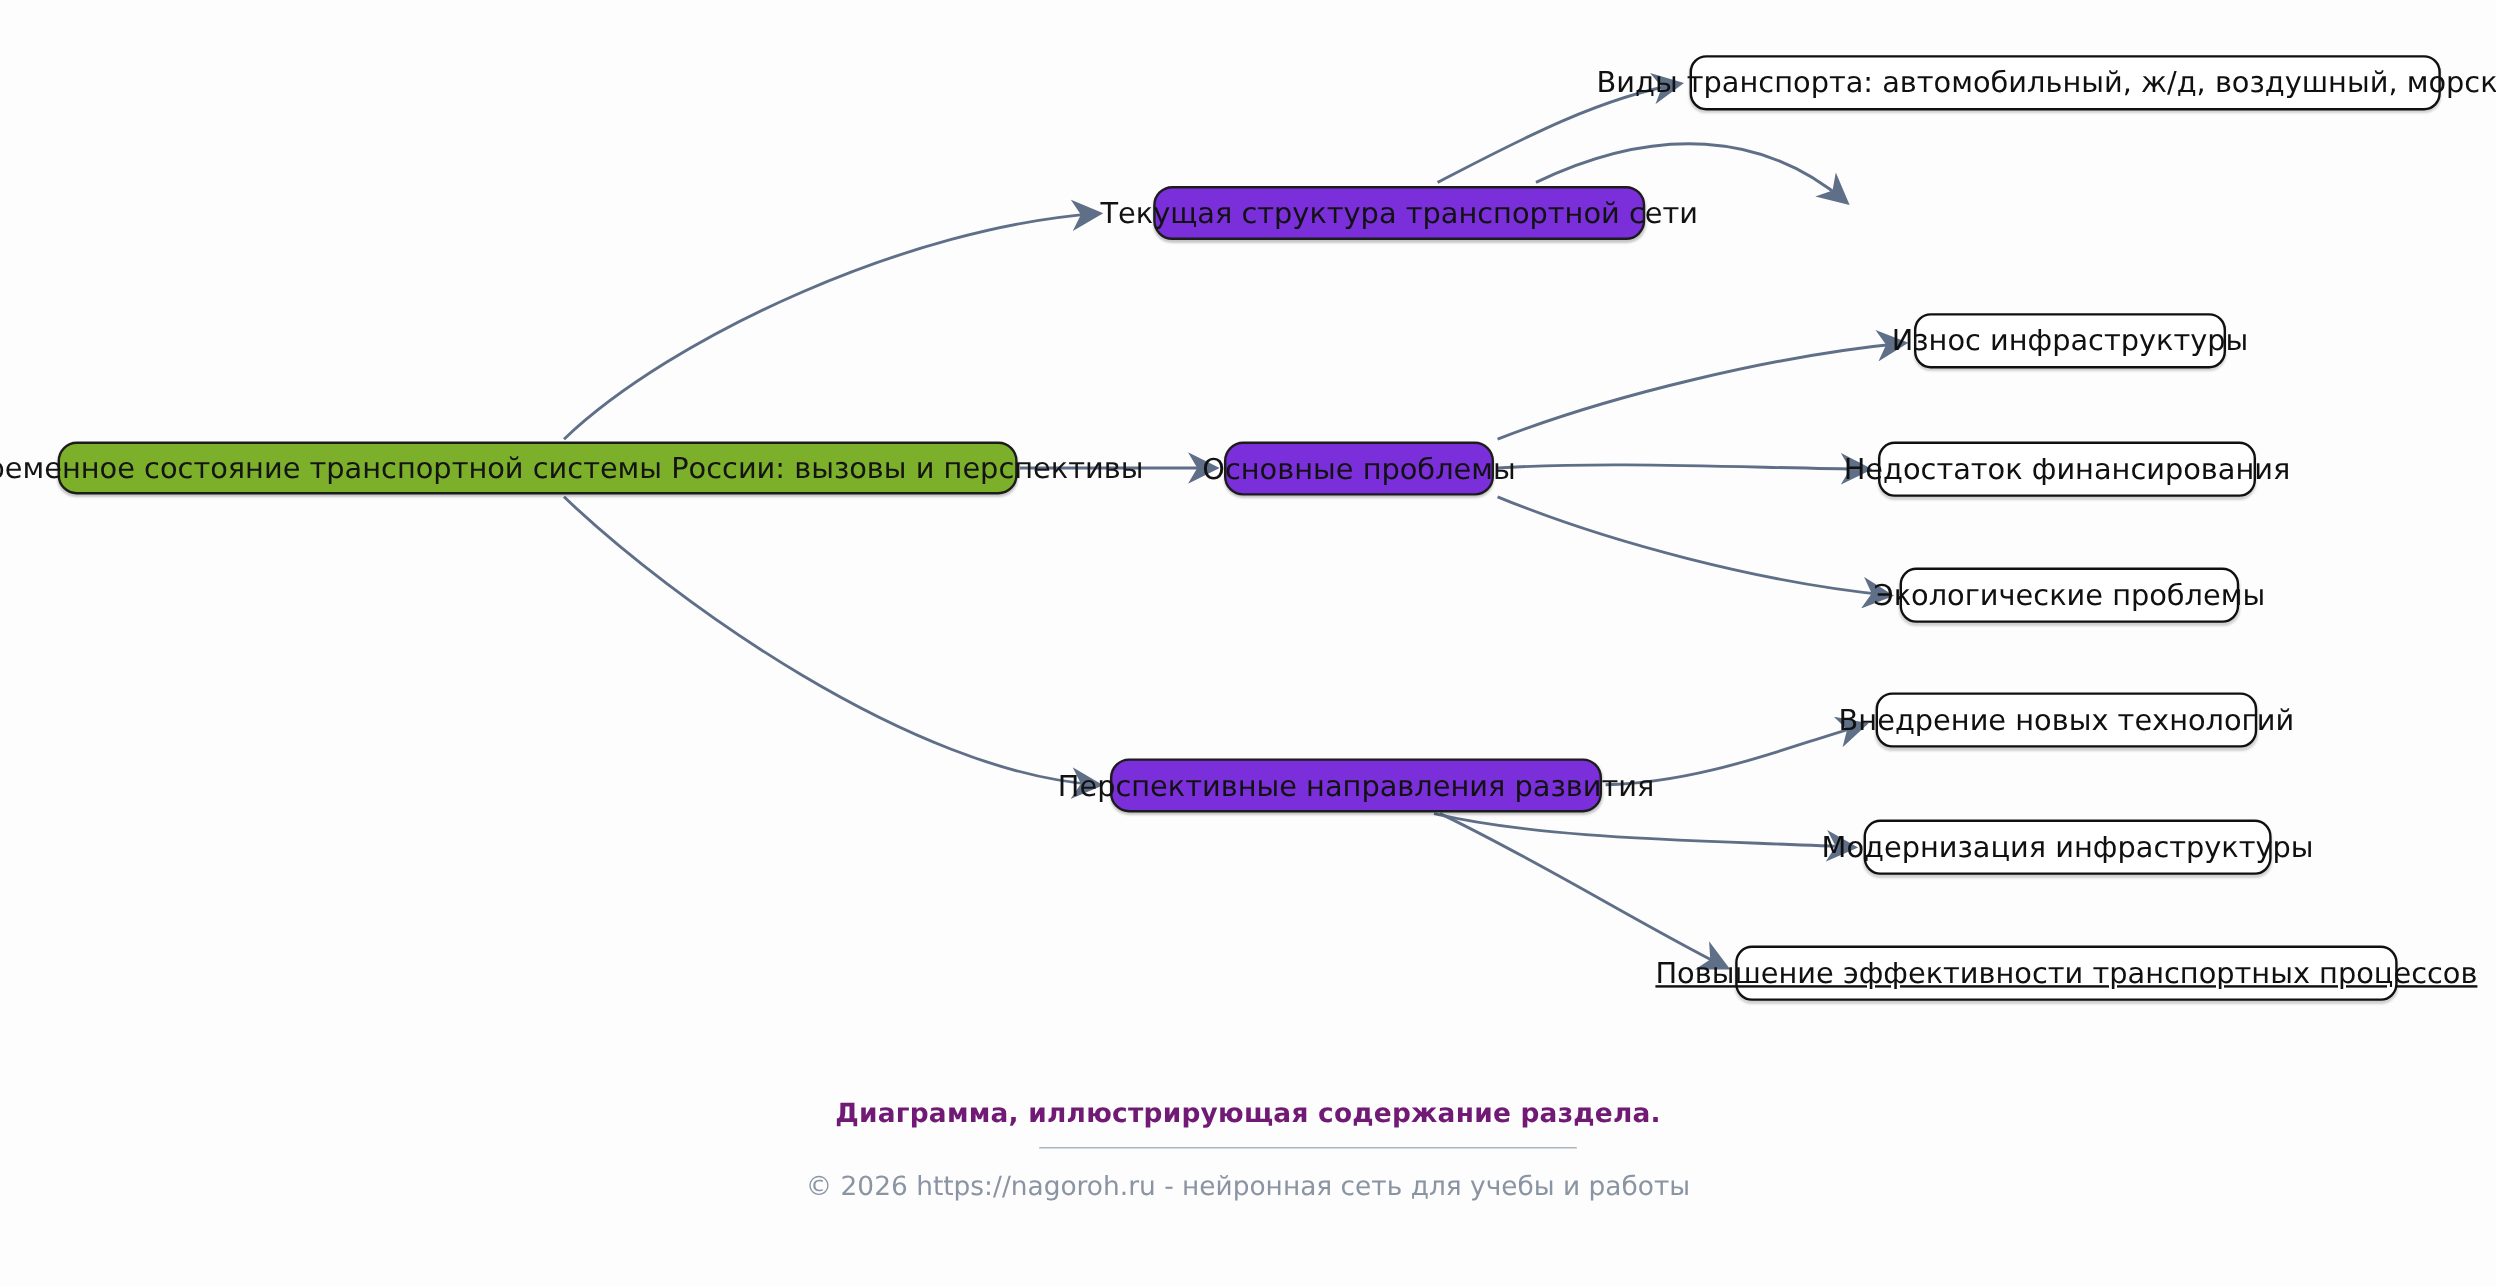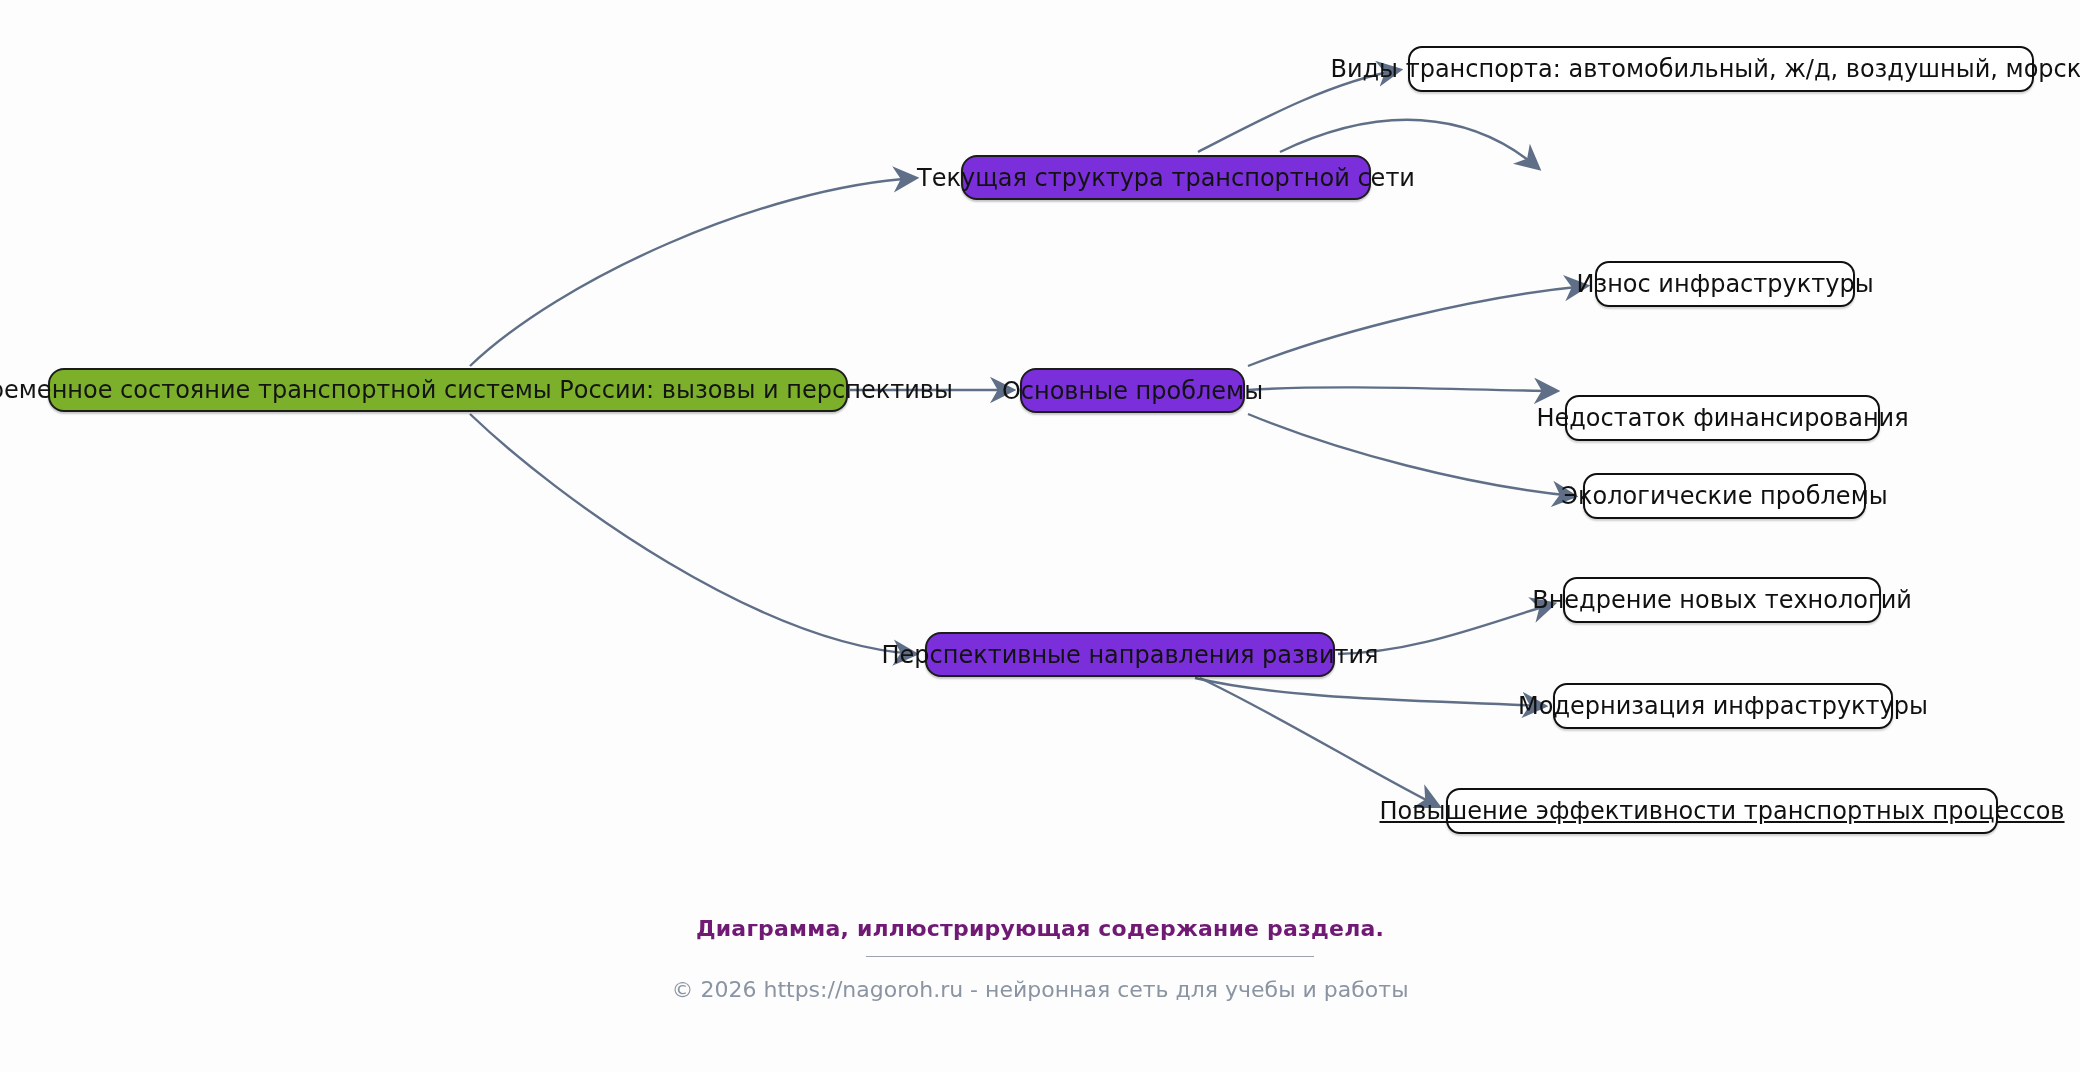--- a/index.html
+++ b/index.html
@@ -150,21 +150,21 @@
 
 
   <div class="node node-branch" style="left:1020px; top:368px; width:225px; height:45px;">
     <span class="node-label">Основные проблемы</span>
   </div>
 
   <div class="node node-leaf" style="left:1595px; top:261px; width:260px; height:46px;">
     <span class="node-label">Износ инфраструктуры</span>
   </div>
 
-  <div class="node node-leaf" style="left:1565px; top:368px; width:315px; height:46px;margin-top:27px;">
+  <div class="node node-leaf" style="left:1565px; top:368px; width:315px; height:46px;">
     <span class="node-label">Недостаток финансирования</span>
   </div>
 
   <div class="node node-leaf" style="left:1583px; top:473px; width:283px; height:46px;">
     <span class="node-label">Экологические проблемы</span>
   </div>
 
   <div class="node node-leaf" style="left:1563px; top:577px; width:318px; height:46px;">
     <span class="node-label">Внедрение новых технологий</span>
   </div>

